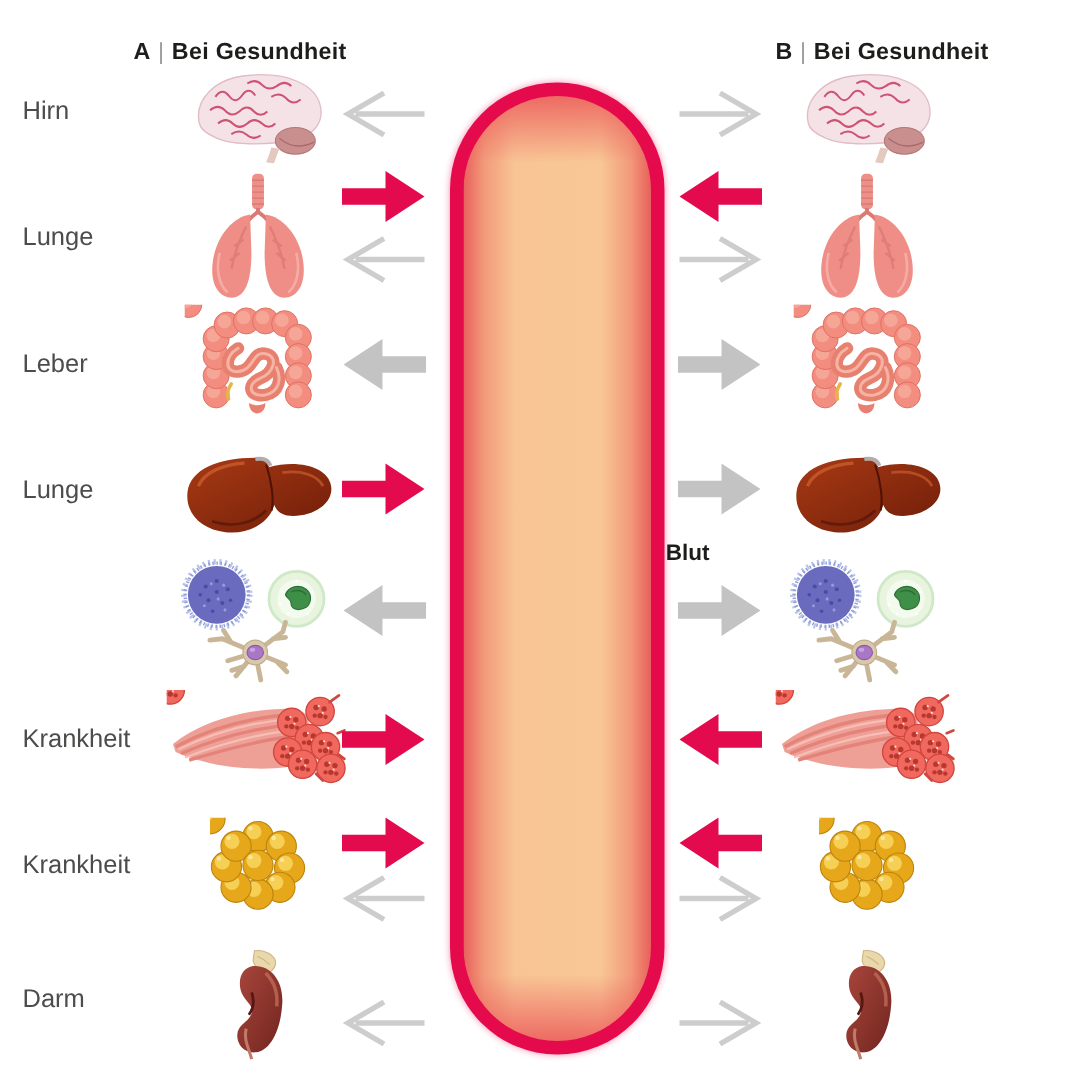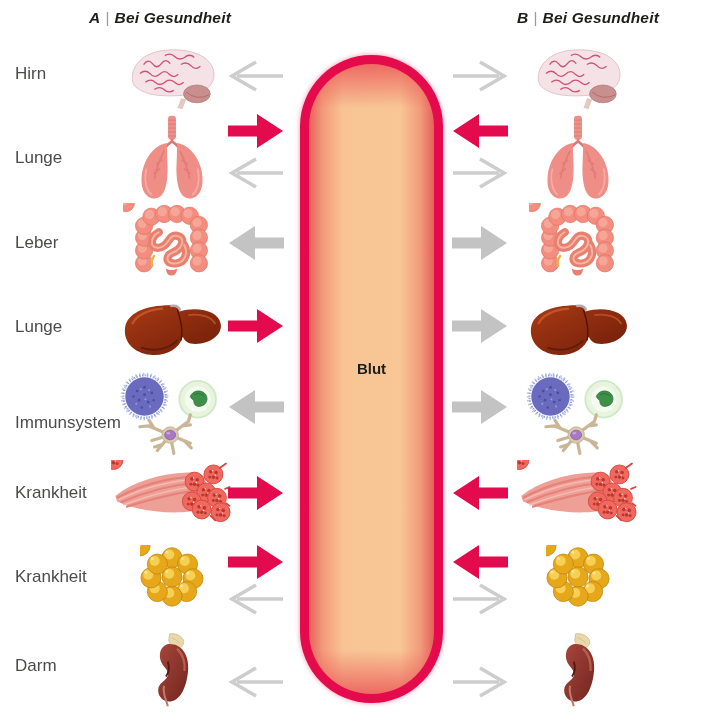--- a/index.html
+++ b/index.html
@@ -1,43 +1,42 @@
 <!DOCTYPE html>
 <html><head>
 <meta charset="utf-8">
 <style>
   html,body{margin:0;padding:0;background:#ffffff;}
   #stage{
     position:relative; width:716px; height:720px; background:#ffffff;
     font-family:"Liberation Sans", sans-serif; overflow:hidden;
   }
   .panel-title{
-    position:absolute; top:9px; transform:translateX(-50%);
+    position:absolute; top:26px; transform:translateX(-50%);
     font-size:15.5px; font-weight:bold; color:#1d1d1b; white-space:nowrap;
     letter-spacing:0.2px;
-    font-style:italic;
   }
   .panel-title .divider{ color:#9b9b9b; font-weight:400; padding:0 5px; }
   .row-label{
     position:absolute; left:15px; font-size:17px; color:#4c4c4b; line-height:20px;text-align:right;
   }
   
   .pill{
     position:absolute; left:300px; top:55px; width:143px; height:648px;
     background:#e50a4c; border-radius:72px; box-shadow:0 0 5px rgba(229,10,76,.45);
   }
   .pill-inner{
     position:absolute; left:9px; top:9px; right:9px; bottom:9px; border-radius:63px;
     background:
       linear-gradient(180deg, rgba(235,90,90,.85) 0%, rgba(235,90,90,0) 7%, rgba(235,90,90,0) 93%, rgba(235,90,90,.85) 100%),
       linear-gradient(90deg, #e8605c 0%, #f29a7a 11%, #f8c494 27%, #f8c795 73%, #f29a7a 89%, #e8605c 100%);
   }
   .blood-label{
-    position:absolute; left:300px; top:360px; width:143px; text-align:center;
-    font-size:15px; font-weight:bold; color:#1d1d1b;
+    position:absolute; left:300px; top:360px; width:143px; text-align:right;
+    font-size:15px; font-weight:bold; color:#1d1d1b;padding-left:30px;
   }
   
   .arrow{ position:absolute; width:56px; height:36px; }
   .arrow.left{ transform:scaleX(-1); }
   svg.red{ fill:#e30a4e; }
   svg.gray{ fill:#c3c3c3; }
   svg.outline{ fill:none; stroke:#cdcdcd; stroke-width:3.6px; }
   .organ{ position:absolute; }
   .hidden-defs{ position:absolute; width:0; height:0; overflow:hidden; }
 </style>
@@ -245,21 +244,20 @@
 
   <div class="pill">
     <div class="pill-inner"></div>
   </div>
   <div class="blood-label">Blut</div>
 
   <div class="row-label" style="top:64px">Hirn</div>
   <div class="row-label" style="top:148px">Lunge</div>
   <div class="row-label" style="top:233px">Leber</div>
   <div class="row-label" style="top:317px">Lunge</div>
-  <div class="row-label" style="top:413px">Immunsystem</div>
   <div class="row-label" style="top:483px">Krankheit</div>
   <div class="row-label" style="top:567px">Krankheit</div>
   <div class="row-label" style="top:656px">Darm</div>
 
   <svg class="organ" style="left:117px;top:45px" width="110" height="64">
       <use href="#sym-brain"></use>
     </svg>
   <svg class="organ" style="left:128px;top:114px" width="88" height="88">
       <use href="#sym-lungs"></use>
     </svg>

